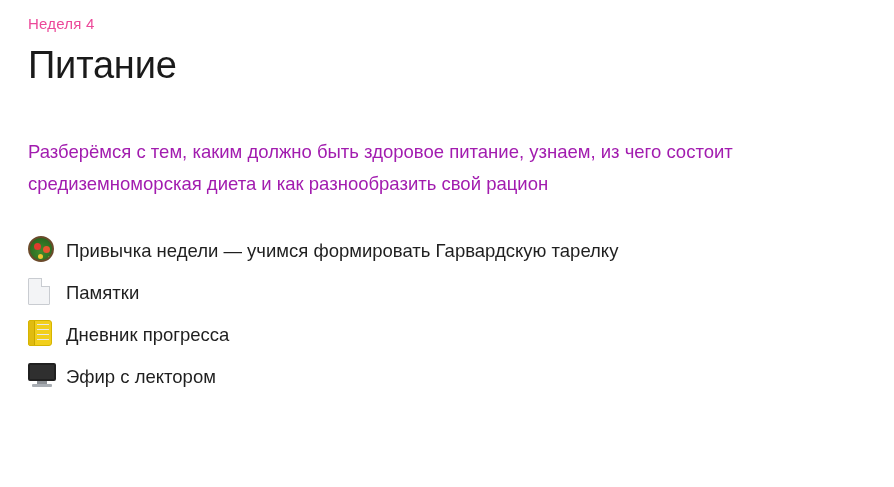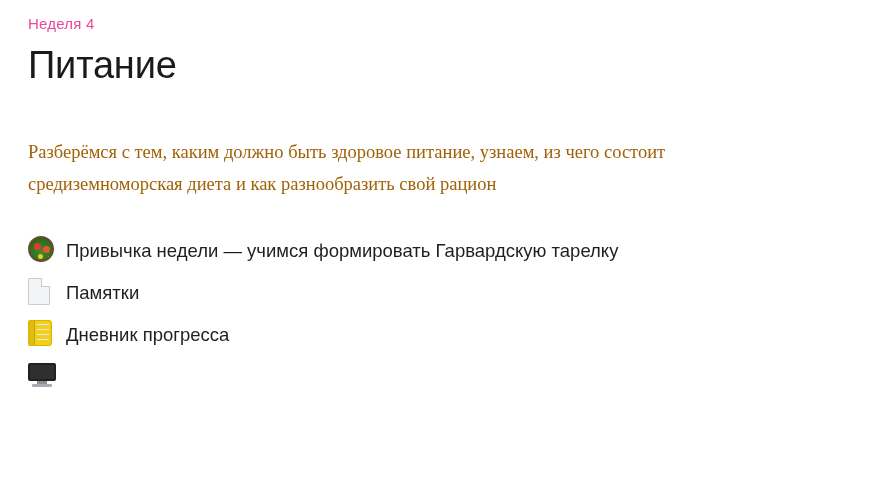--- a/index.html
+++ b/index.html
@@ -33,23 +33,22 @@
     font-weight: 400;
     color: #1a1a1a;
     margin: 8px 0 16px 0;
     line-height: 46px;
     letter-spacing: -0.2px;
   }
   .intro {
     margin-top: 48px;
     font-size: 18.5px;
     line-height: 32px;
-    color: #a16207;
+    color: #a21caf;
     max-width: 840px;
-    font-family: Liberation Serif, serif;
   }
   .items {
     margin-top: 22px;
     list-style: none;
     padding: 0;
   }
   .item {
     display: flex;
     align-items: flex-end;
     height: 42px;
@@ -220,16 +219,17 @@
     </li>
 
     <li class="item">
       <span class="item-icon">
         <span class="glyph glyph-monitor">
             <span class="screen"></span>
             <span class="stand"></span>
             <span class="foot"></span>
           </span>
       </span>
+      <span class="item-label">Эфир с лектором</span>
     </li>
 
   </ul>
 </div>
 
 </body></html>

